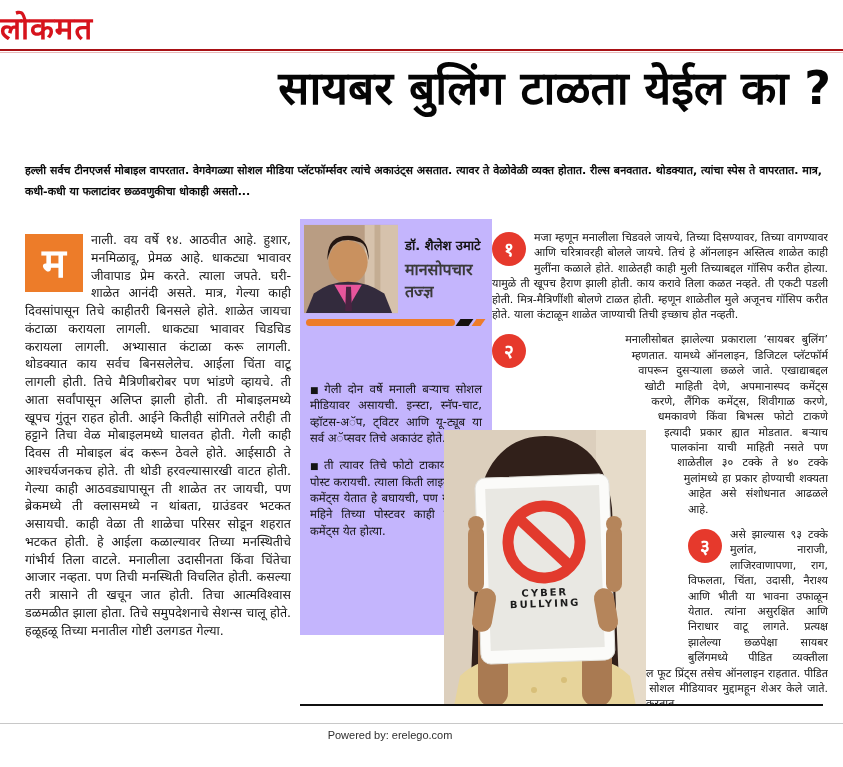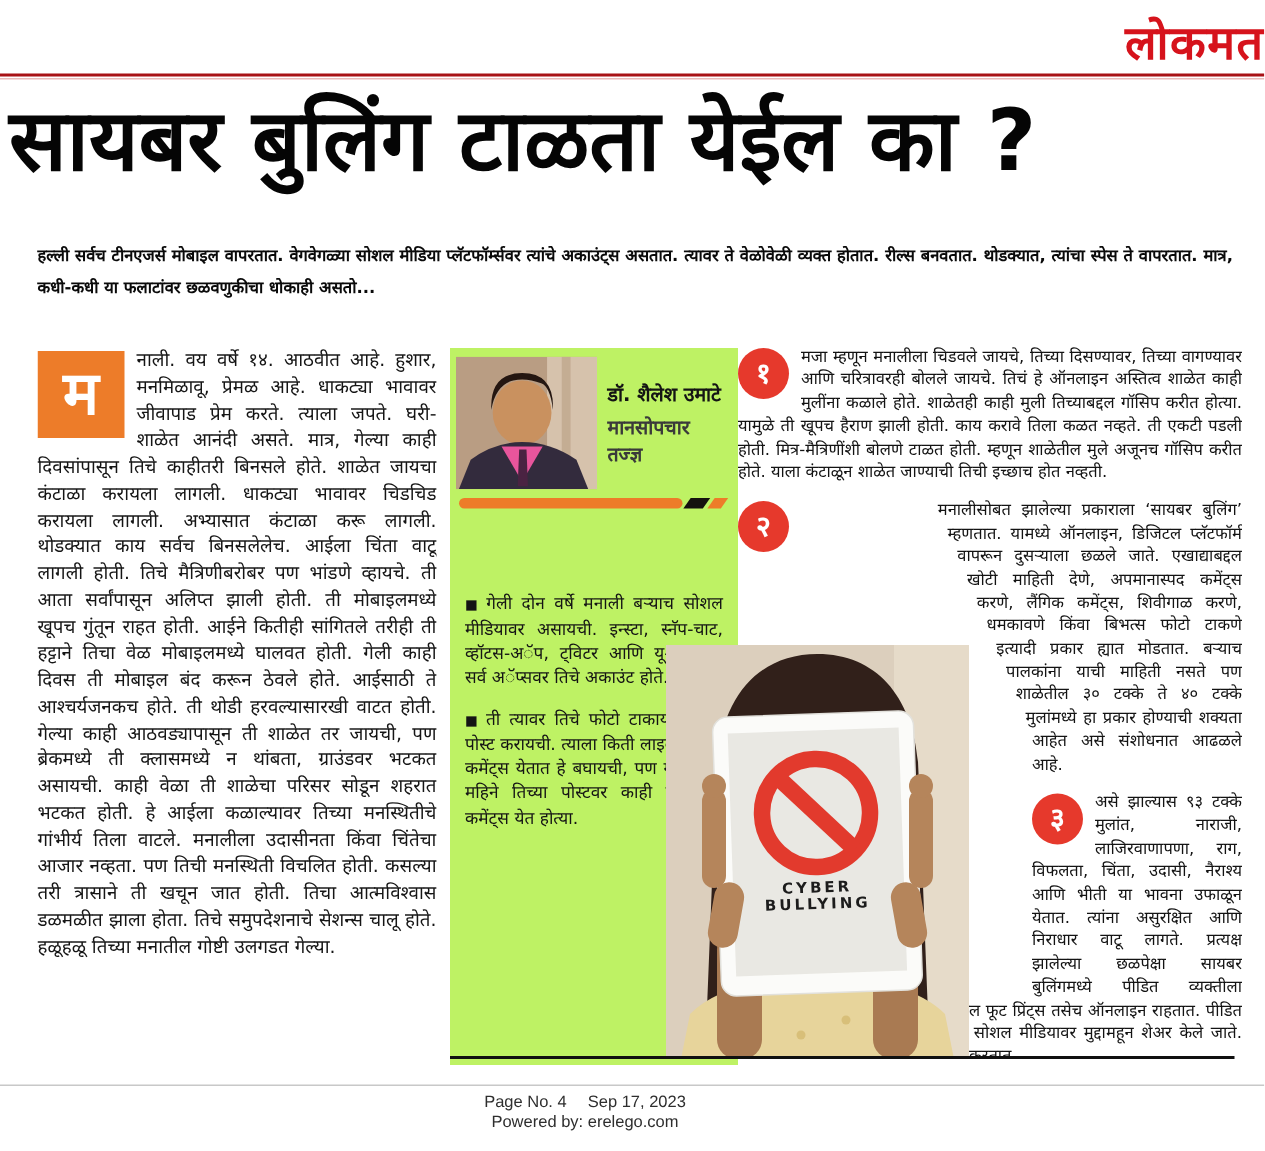--- a/index.html
+++ b/index.html
@@ -1,43 +1,43 @@
 <!DOCTYPE html>
 <html><head>
 <meta charset="utf-8">
 <title>Lokmat e-paper clipping</title>
 <style>
   * { margin:0; padding:0; box-sizing:border-box; }
   html,body { background:#ffffff; }
   body { font-family:"DejaVu Sans", sans-serif; }
   .page { position:relative; width:843px; height:767px; background:#fff; overflow:hidden; }
 
-  .logo { position:absolute; top:6px; left:0; width:100%; text-align:right;
+  .logo { position:absolute; top:6px; left:0; width:100%; text-align:left;
           font-size:31px; font-weight:bold; color:#d6131c; letter-spacing:1px; }
   .header-rule { position:absolute; top:49px; left:0; width:843px; height:2px; background:#a81115; }
   .header-rule-light { position:absolute; top:52px; left:0; width:843px; height:1px; background:#e9b9b9; }
 
-  .headline { position:absolute; top:62px; left:6px; width:815px; text-align:left;
-              font-size:57px; font-weight:bold; color:#050505; line-height:1.15; }
+  .headline { position:absolute; top:62px; left:16px; width:815px; text-align:right;
+              font-size:46px; font-weight:bold; color:#050505; line-height:1.15; }
   .intro { position:absolute; top:161px; left:25px; width:797px; font-size:11px; font-weight:bold;
            line-height:1.9; color:#0a0a0a; text-align:justify; }
 
   
   .col-left { position:absolute; top:231px; left:25px; width:266px; height:474px;
               font-size:12.5px; line-height:1.42; text-align:justify; color:#151515; overflow:hidden; }
   .dropcap { float:left; width:58px; height:58px; margin:3px 8px 2px 0; background:#ed7c29;
              color:#fff; font-size:40px; font-weight:bold; text-align:center; line-height:58px; }
 
   
-  .col-mid { position:absolute; top:232px; left:300px; width:192px; height:478px;
-             background:#bef264; overflow:hidden; }
+  .col-mid { position:absolute; top:219px; left:300px; width:192px; height:416px;
+             background:#c4b5fd; overflow:hidden; }
   .expert-row { display:flex; align-items:center; gap:7px; padding:5px 6px 0 4px; }
   .expert-photo { width:94px; height:90px; flex:0 0 auto; }
   .expert-name { font-size:13px; font-weight:bold; color:#141414; white-space:nowrap; }
-  .expert-title { font-size:13px; font-weight:bold; color:#3a3a3a; margin-top:4px; }
+  .expert-title { font-size:16px; font-weight:bold; color:#3a3a3a; margin-top:4px; }
   .accent-bar { display:flex; align-items:center; gap:3px; margin:5px 9px 0 6px; }
   .accent-bar .bar { flex:1; height:7px; background:#ed7c29; border-radius:4px; }
   .accent-bar .dash-dark { width:13px; height:7px; background:#15110e; transform:skewX(-35deg); }
   .accent-bar .dash-orange { width:9px; height:7px; background:#ed7c29; transform:skewX(-35deg); }
   .bullets { padding:11px 10px 0 10px; font-size:11.5px; line-height:1.42; color:#141414; text-align:justify;margin-top:44px; }
   .bullets p { margin-bottom:11px; }
   .bullet-ic { font-size:9px; margin-right:3px; }
   .mid-spacer { float:right; width:58px; height:155px; margin:0 -10px 2px 4px; }
 
   
@@ -152,19 +152,16 @@
       <rect x="30" y="158" width="20" height="44" rx="10" fill="#b5855b" transform="rotate(10 40 180)"></rect>
       <rect x="152" y="158" width="20" height="44" rx="10" fill="#b5855b" transform="rotate(-10 162 180)"></rect>
     </svg>
     <div class="figure-caption">CYBER BULLYING</div>
   </div>
 
   <div class="rule-black"></div>
   <div class="rule-gray"></div>
 
   <div class="footer">
-    <div class="row2">
-      <span>Page No. 4</span><span>Sep 17, 2023</span>
-    </div>
     <div>Powered by: erelego.com</div>
   </div>
 
 </div>
 
 </body></html>

